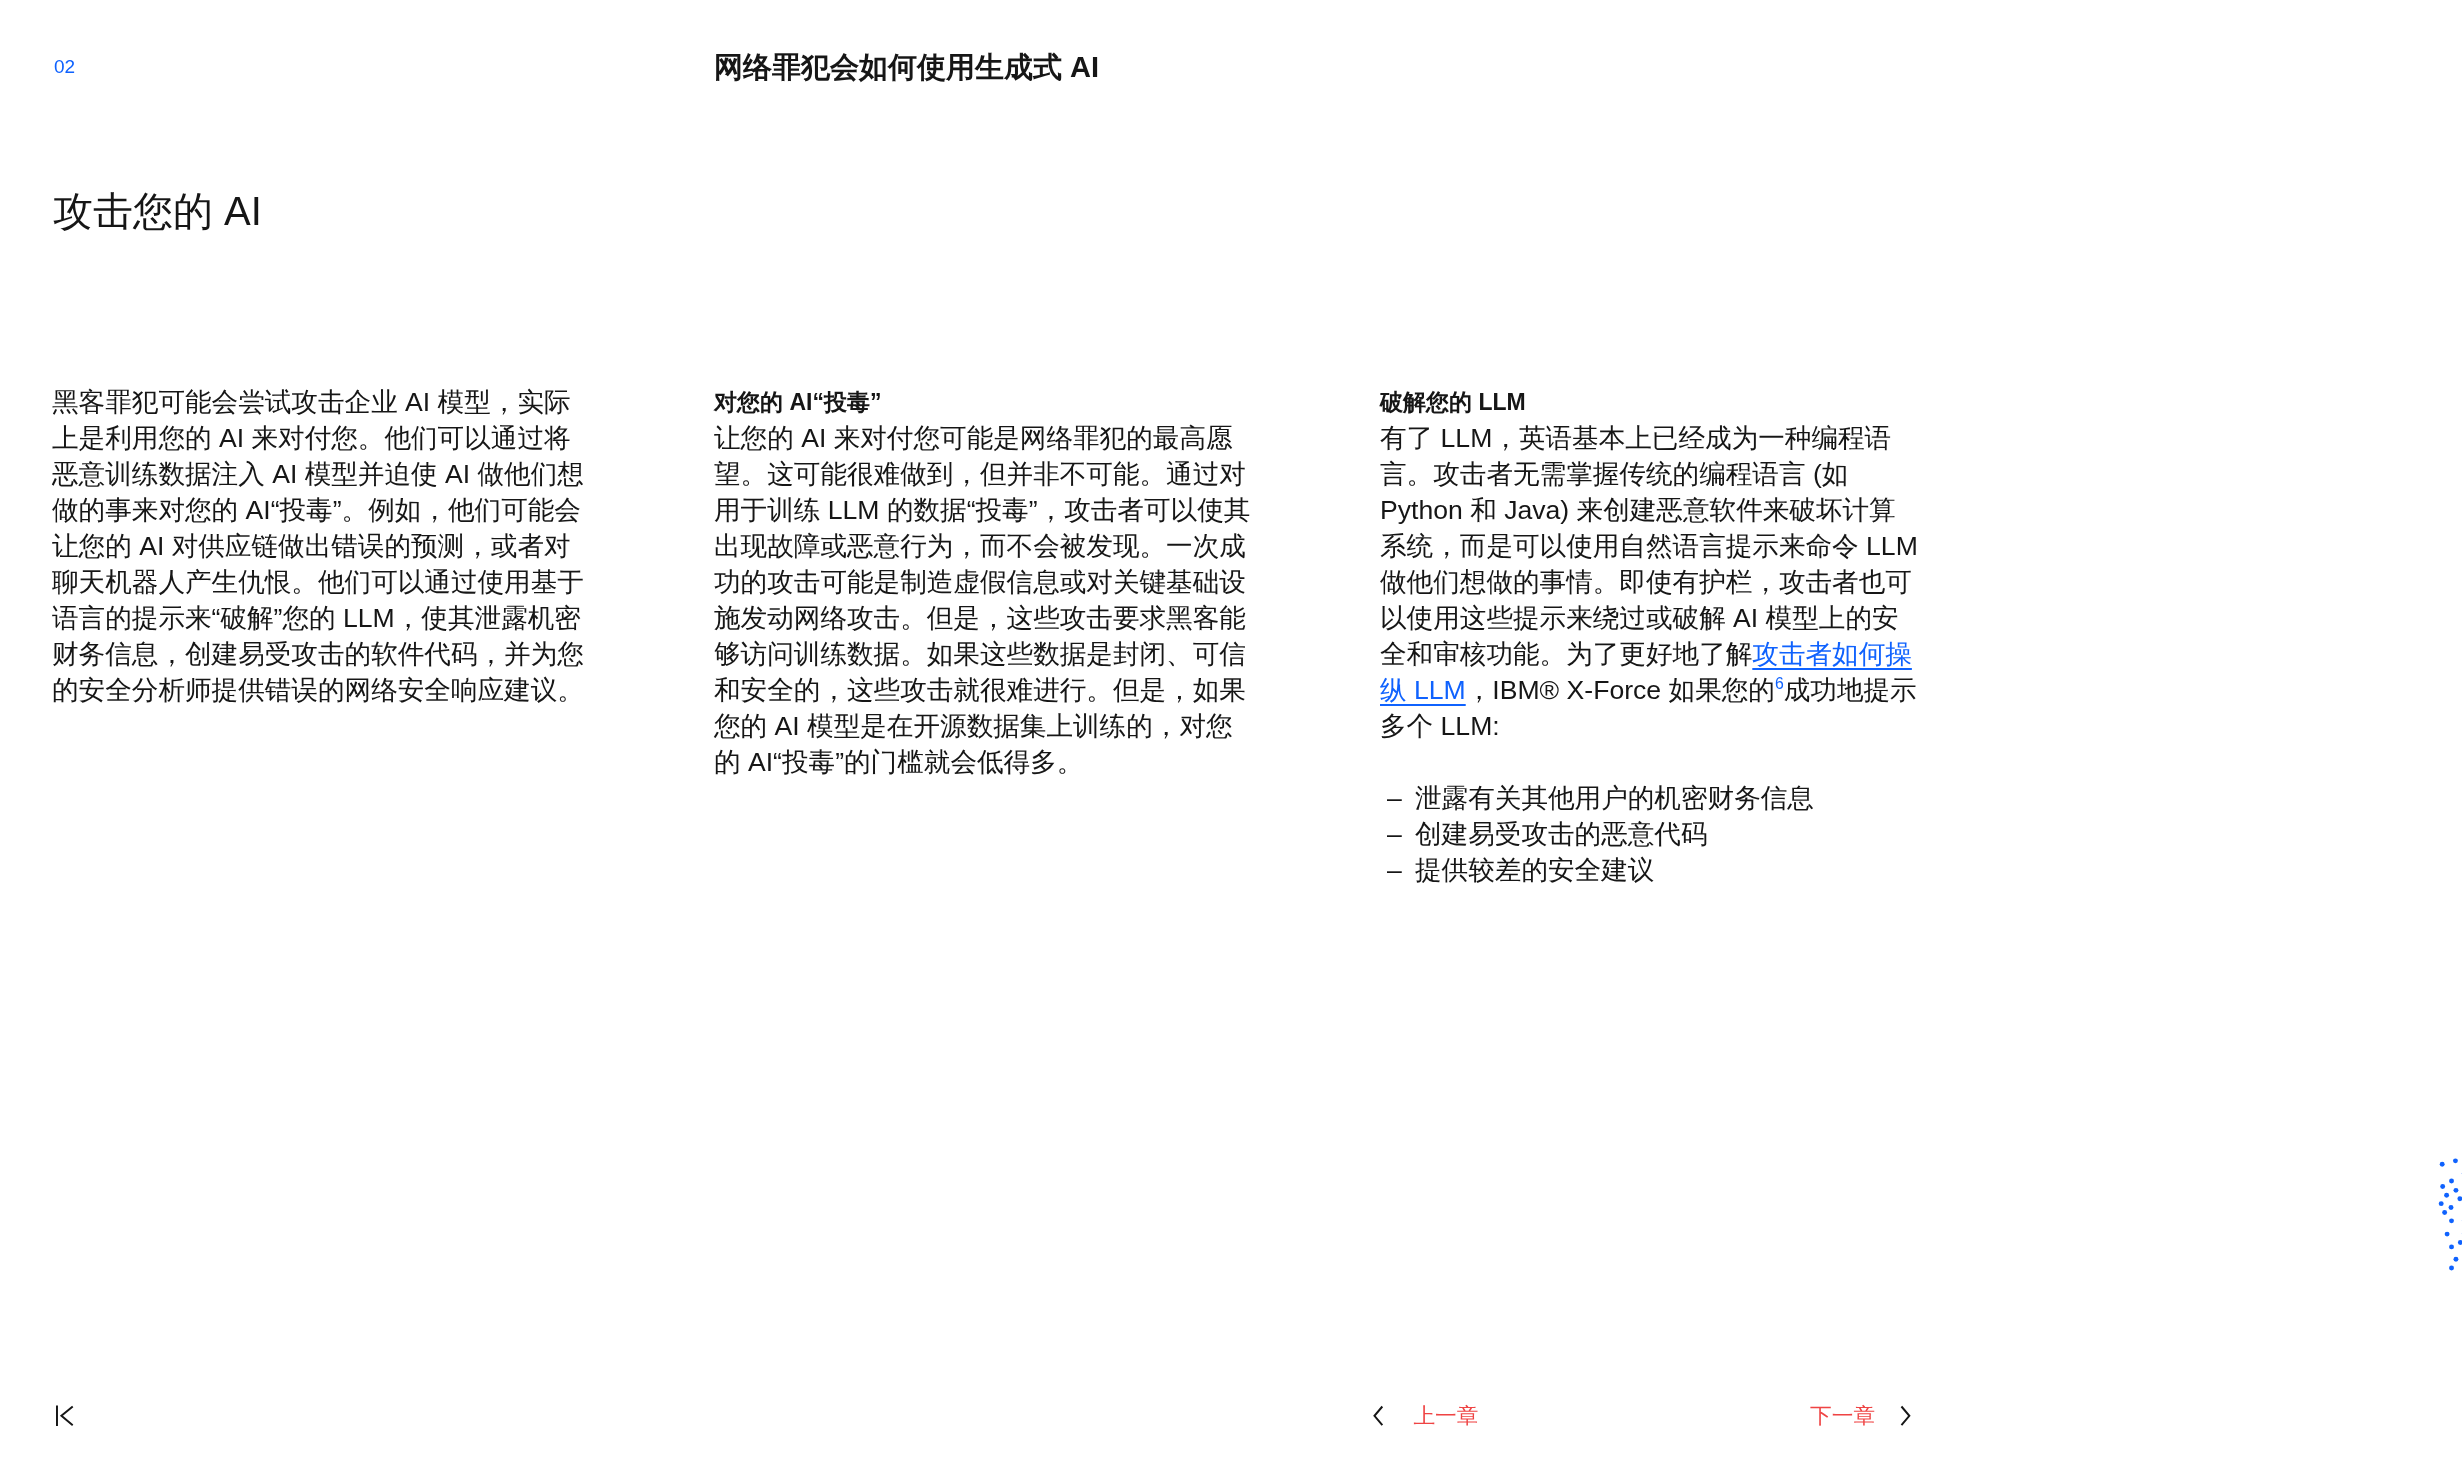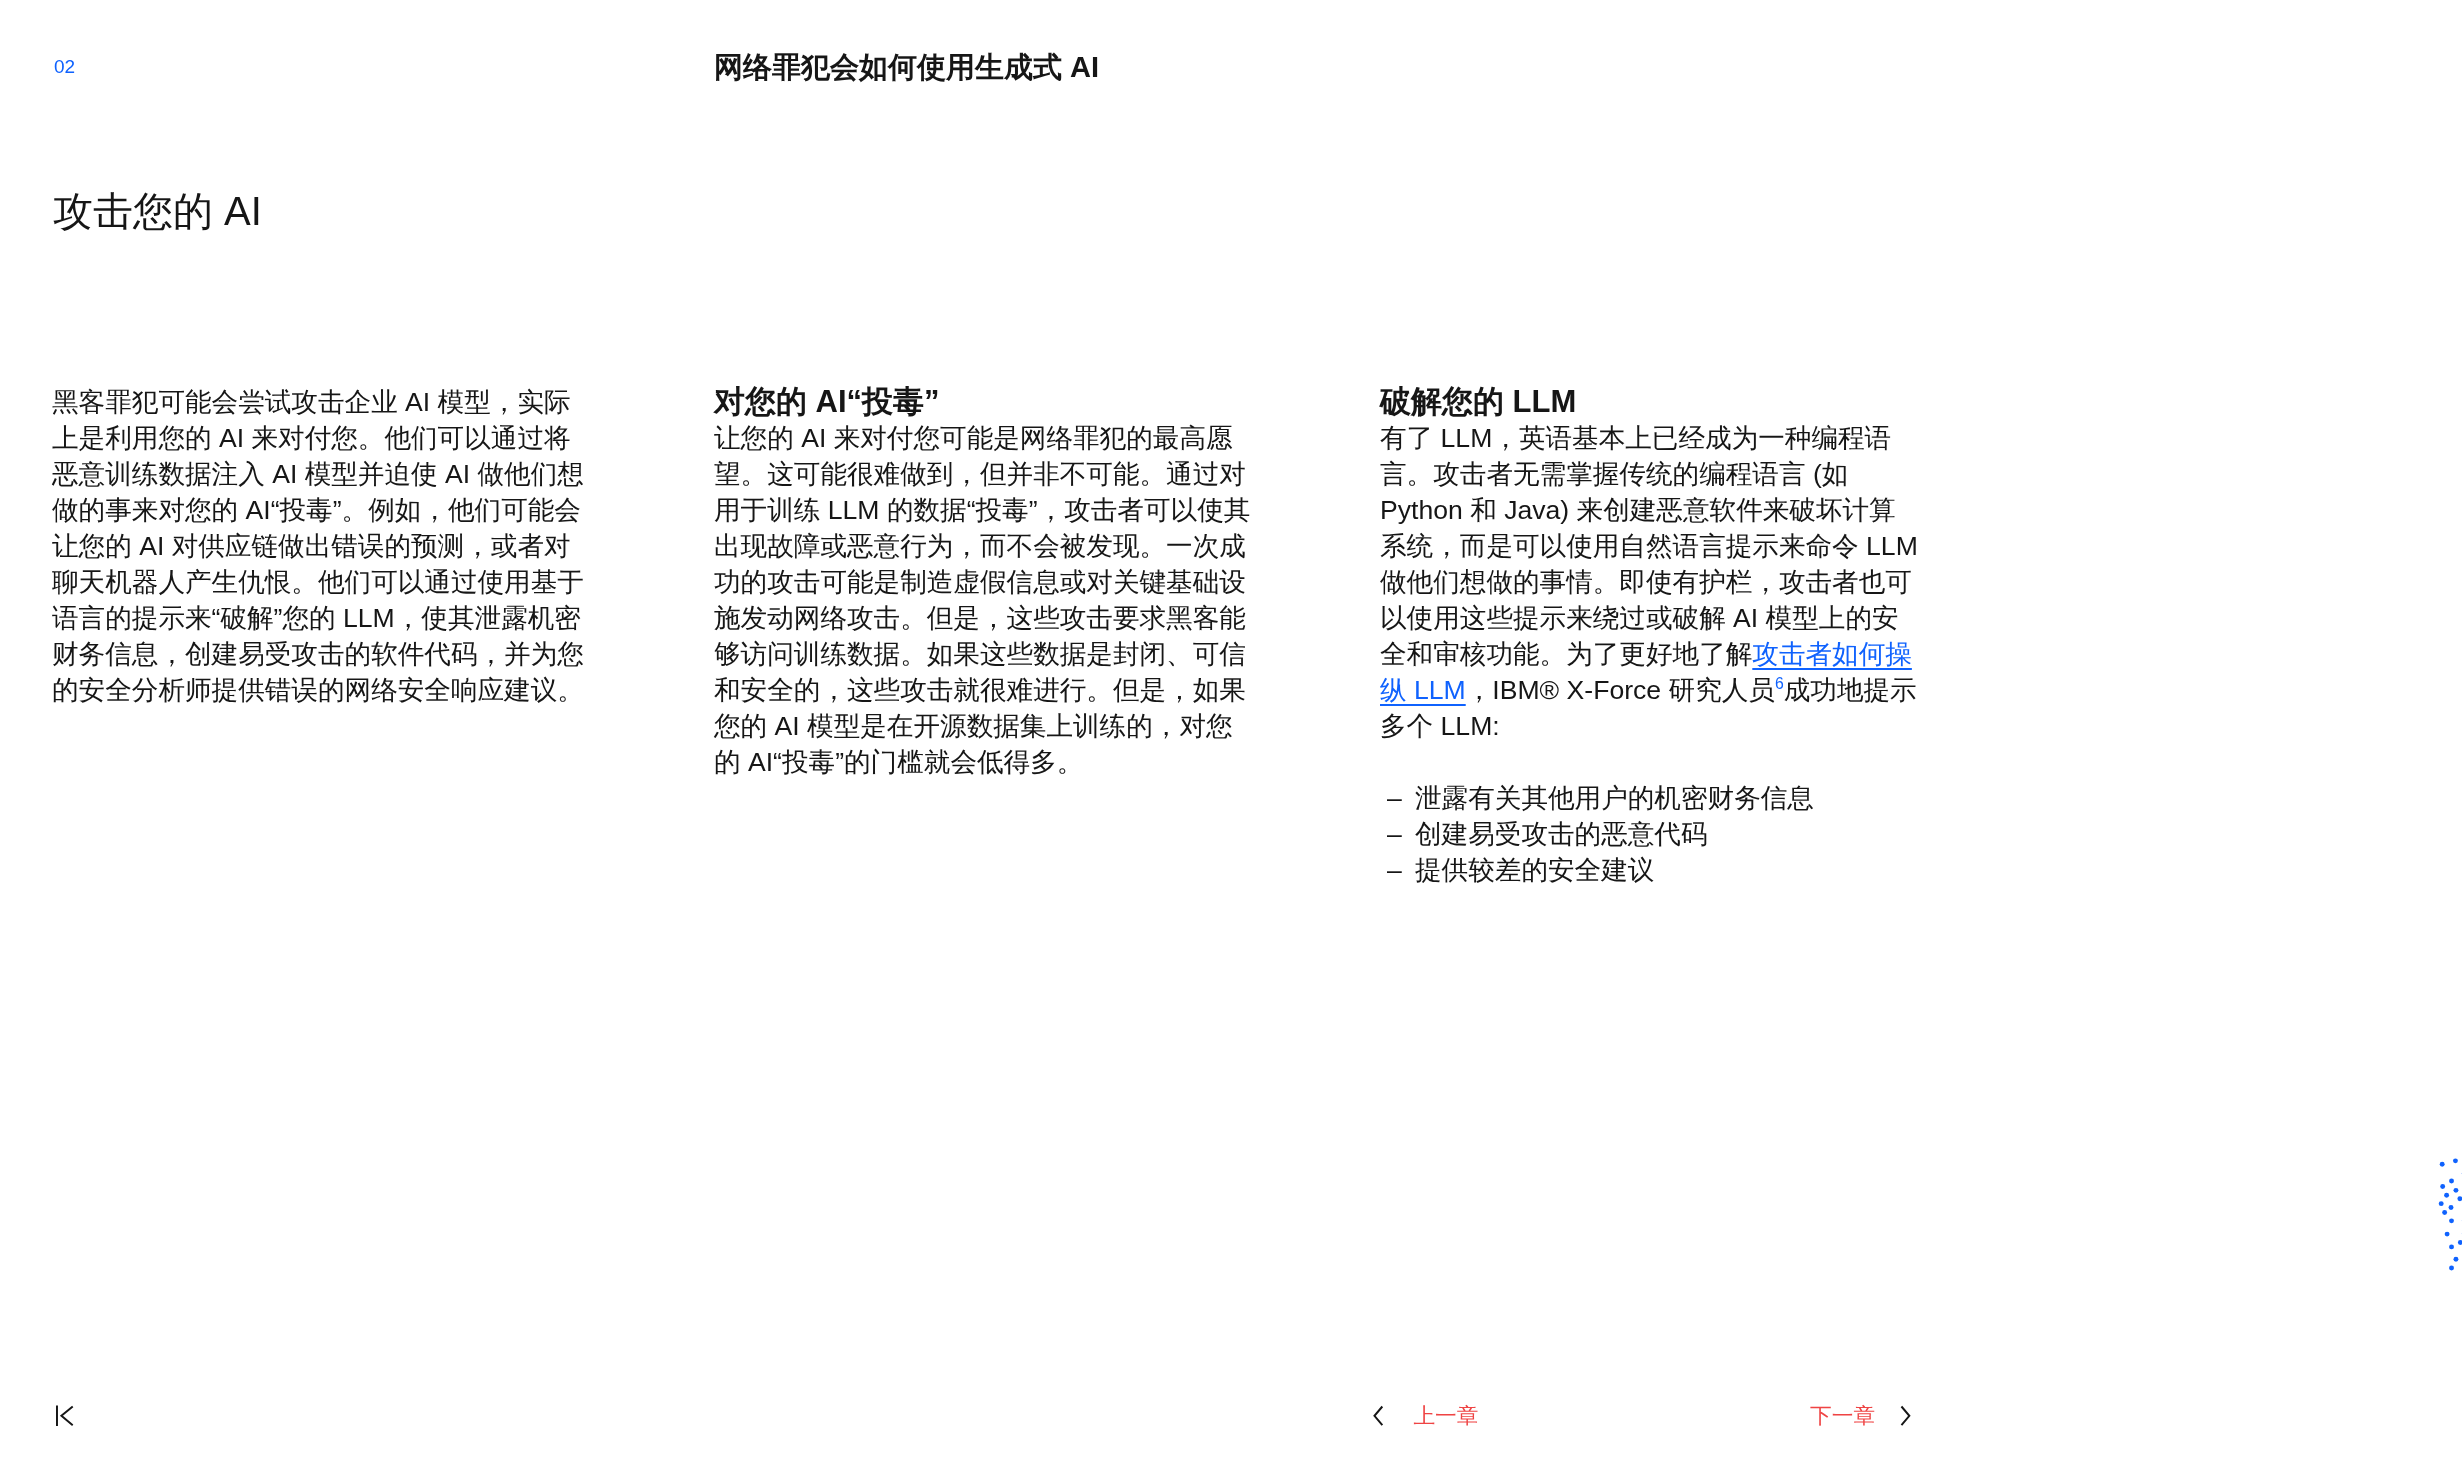--- a/index.html
+++ b/index.html
@@ -36,21 +36,21 @@
   .col {
     top: 384px; width: 542px;
     font-size: 26.6px; line-height: 36px;
     font-weight: 400; color: #161616;
     text-align: left;
   }
   .col-1 { left: 52px; }
   .col-2 { left: 714px; }
   .col-3 { left: 1368px; margin-left: 12px; }
   .col-heading {
-    font-size: 31px; line-height: 36px;
+    font-size: 23px; line-height: 36px;
     font-weight: 700; color: #161616;
   }
   .col p { display: inline; }
   .col .ptext { white-space: pre-wrap; }
 
   .link {
     color: #0f62fe;
     text-decoration: underline;
     text-decoration-thickness: 2px;
     text-underline-offset: 4.9px;
@@ -105,21 +105,21 @@
   <p><span class="ptext">黑客罪犯可能会尝试攻击企业 AI 模型，实际上是利用您的 AI 来对付您。他们可以通过将恶意训练数据注入 AI 模型并迫使 AI 做他们想做的事来对您的 AI“投毒”。例如，他们可能会让您的 AI 对供应链做出错误的预测，或者对聊天机器人产生仇恨。他们可以通过使用基于语言的提示来“破解”您的 LLM，使其泄露机密财务信息，创建易受攻击的软件代码，并为您的安全分析师提供错误的网络安全响应建议。</span></p>
 </div>
 
 <div class="abs col col-2">
   <h2 class="col-heading">对您的 AI“投毒”</h2>
   <p><span class="ptext">让您的 AI 来对付您可能是网络罪犯的最高愿望。这可能很难做到，但并非不可能。通过对用于训练 LLM 的数据“投毒”，攻击者可以使其出现故障或恶意行为，而不会被发现。一次成功的攻击可能是制造虚假信息或对关键基础设施发动网络攻击。但是，这些攻击要求黑客能够访问训练数据。如果这些数据是封闭、可信和安全的，这些攻击就很难进行。但是，如果您的 AI 模型是在开源数据集上训练的，对您的 AI“投毒”的门槛就会低得多。</span></p>
 </div>
 
 <div class="abs col col-3">
   <h2 class="col-heading">破解您的 LLM</h2>
-  <p><span class="ptext">有了 LLM，英语基本上已经成为一种编程语言。攻击者无需掌握传统的编程语言 (如 Python 和 Java) 来创建恶意软件来破坏计算系统，而是可以使用自然语言提示来命令 LLM 做他们想做的事情。即使有护栏，攻击者也可以使用这些提示来绕过或破解 AI 模型上的安全和审核功能。为了更好地了解</span><a class="link" href="#">攻击者如何操纵 LLM</a><span class="ptext">，IBM® X-Force 研究人员</span><sup class="footnote">6</sup><span class="ptext">成功地提示多个 LLM:</span></p>
+  <p><span class="ptext">有了 LLM，英语基本上已经成为一种编程语言。攻击者无需掌握传统的编程语言 (如 Python 和 Java) 来创建恶意软件来破坏计算系统，而是可以使用自然语言提示来命令 LLM 做他们想做的事情。即使有护栏，攻击者也可以使用这些提示来绕过或破解 AI 模型上的安全和审核功能。为了更好地了解</span><a class="link" href="#">攻击者如何操纵 LLM</a><span class="ptext">，IBM® X-Force 如果您的</span><sup class="footnote">6</sup><span class="ptext">成功地提示多个 LLM:</span></p>
   <ul class="bullets">
     <li>
       <span class="bullet-marker">–</span>
       <span>泄露有关其他用户的机密财务信息</span>
     </li>
     <li>
       <span class="bullet-marker">–</span>
       <span>创建易受攻击的恶意代码</span>
     </li>
     <li>

